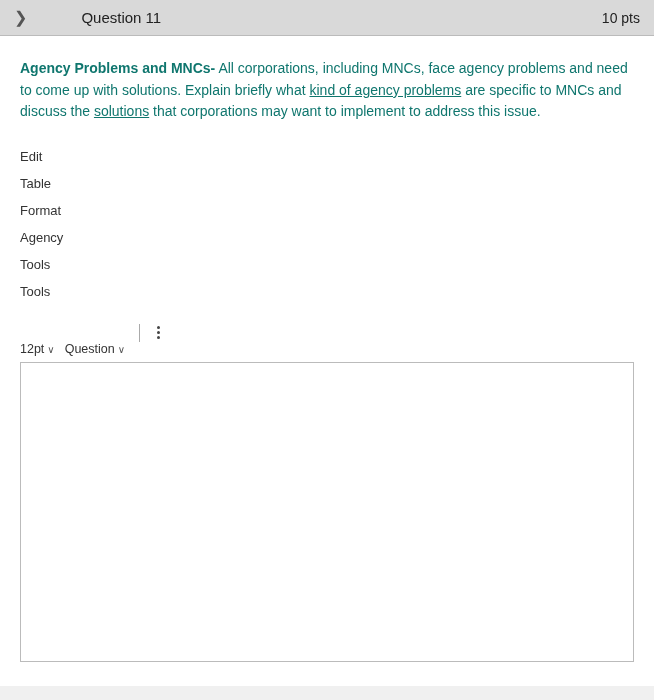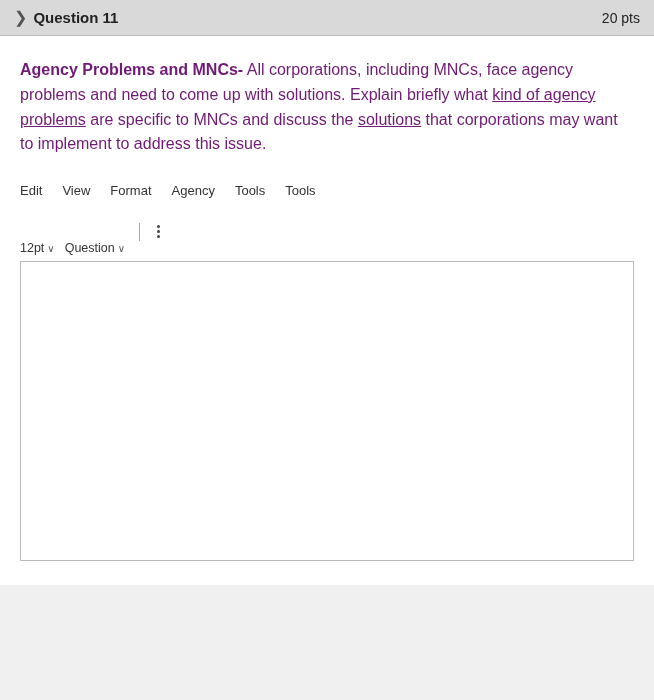--- a/index.html
+++ b/index.html
@@ -38,60 +38,61 @@
       margin-right: 6px;
     }
 
     .question-title-area {
       display: flex;
       align-items: center;
     }
 
     .question-title {
       font-size: 15px;
-      font-weight: bold;
-      color: #222;
+      font-weight: normal;
+      color: #222;
+      margin-left: 48px;
     }
 
     .points-label {
       font-size: 14px;
       color: #222;
       font-weight: normal;
     }
 
     .question-body {
       background: #fff;
       margin: 0;
       padding: 22px 20px 16px 20px;
     }
 
     .question-text {
-      font-size: 16px;
+      font-size: 14px;
       line-height: 1.55;
-      color: #701a75;
+      color: #0f766e;
     }
 
     .question-text .bold {
       font-weight: bold;
     }
 
     .question-text .underline {
       text-decoration: underline;
     }
 
     .editor-area {
       background: #fff;
       padding: 0 20px 20px 20px;
     }
 
     .editor-toolbar-top {
       display: flex;
-      flex-direction: row;
-      align-items: flex-end;
-      gap: 20px;
+      flex-direction: column;
+      align-items: flex-start;
+      gap: 12px;
       padding: 10px 0 6px 0;
       font-size: 13px;
       color: #222;
       border-bottom: none;
     }
 
     .toolbar-item {
       cursor: pointer;
       user-select: none;
       color: #333;
@@ -160,35 +161,35 @@
 </head>
 <body>
 
 <div class="page-container">
 
   <div class="question-header">
     <div class="question-title-area">
       <span class="arrow">❯</span>
       <span class="question-title">Question 11</span>
     </div>
-    <span class="points-label">20 pts</span>
+    <span class="points-label">10 pts</span>
   </div>
 
   <div class="question-body">
     <p class="question-text">
       <span class="bold">Agency Problems and MNCs-</span><span> All corporations, including MNCs, face agency problems and need to come up with solutions. Explain briefly what </span><span class="underline">kind of agency problems</span><span> are specific to MNCs and discuss the </span><span class="underline">solutions</span><span> that corporations may want to implement to address this issue.</span>
     </p>
   </div>
 
   <div class="editor-area">
 
     
     <div class="editor-toolbar-top">
       <span class="toolbar-item">Edit</span>
-      <span class="toolbar-item">View</span>
+      <span class="toolbar-item">Table</span>
       <span class="toolbar-item">Format</span>
       <span class="toolbar-item">Agency</span>
       <span class="toolbar-item">Tools</span>
       <span class="toolbar-item">Tools</span>
     </div>
 
     
     <div class="editor-toolbar-bottom">
       <div class="toolbar-dropdown">
         <span>12pt</span>

